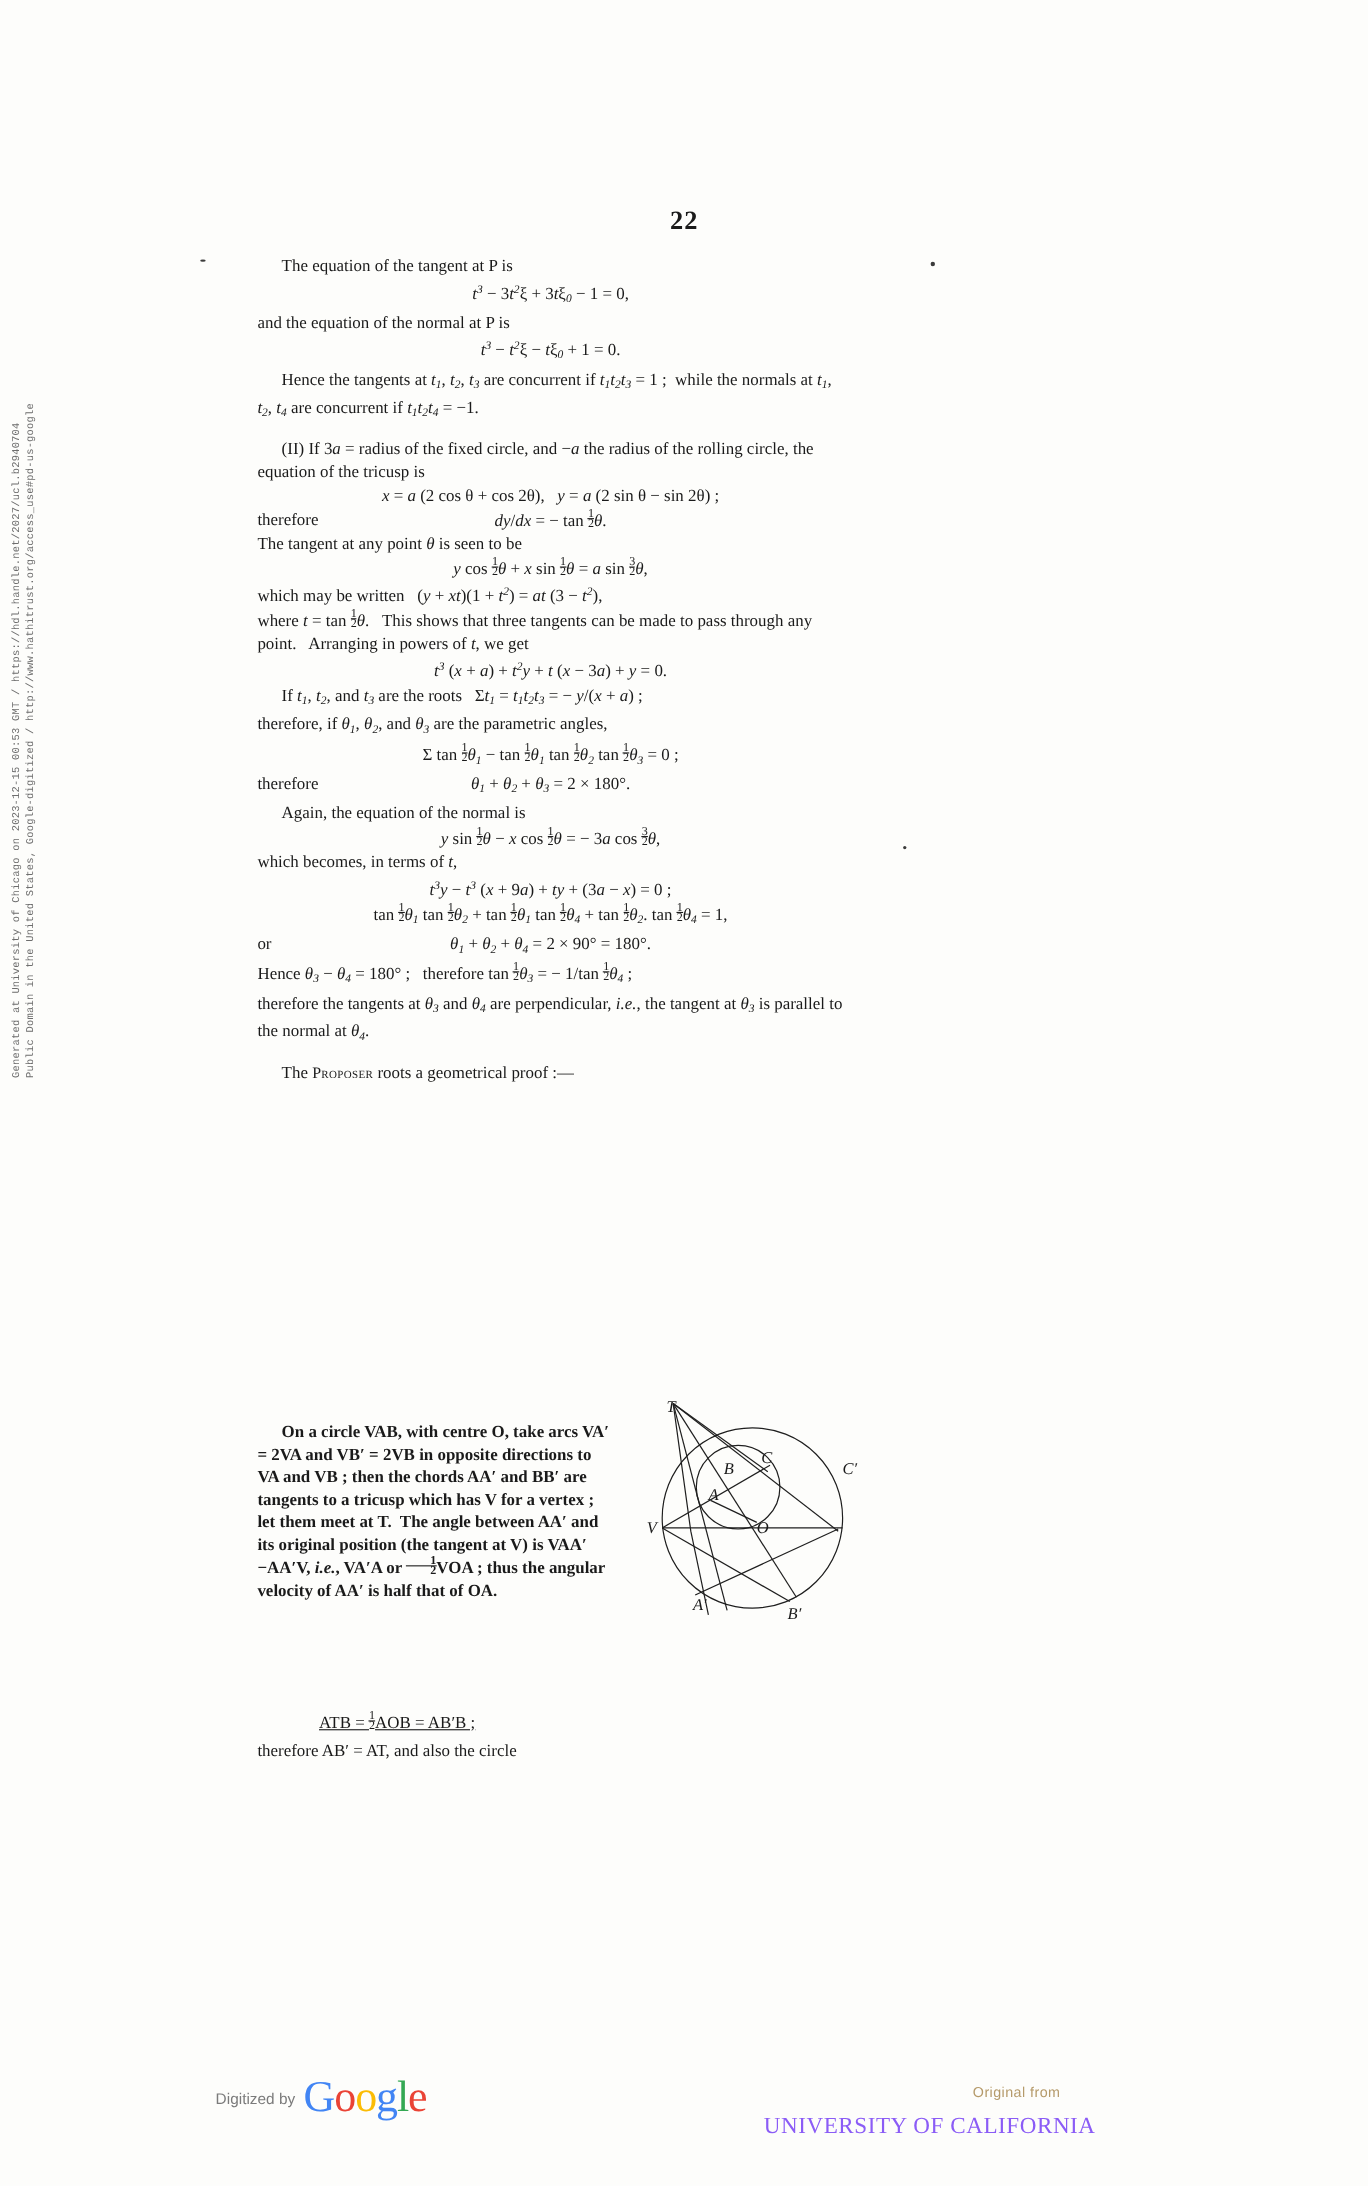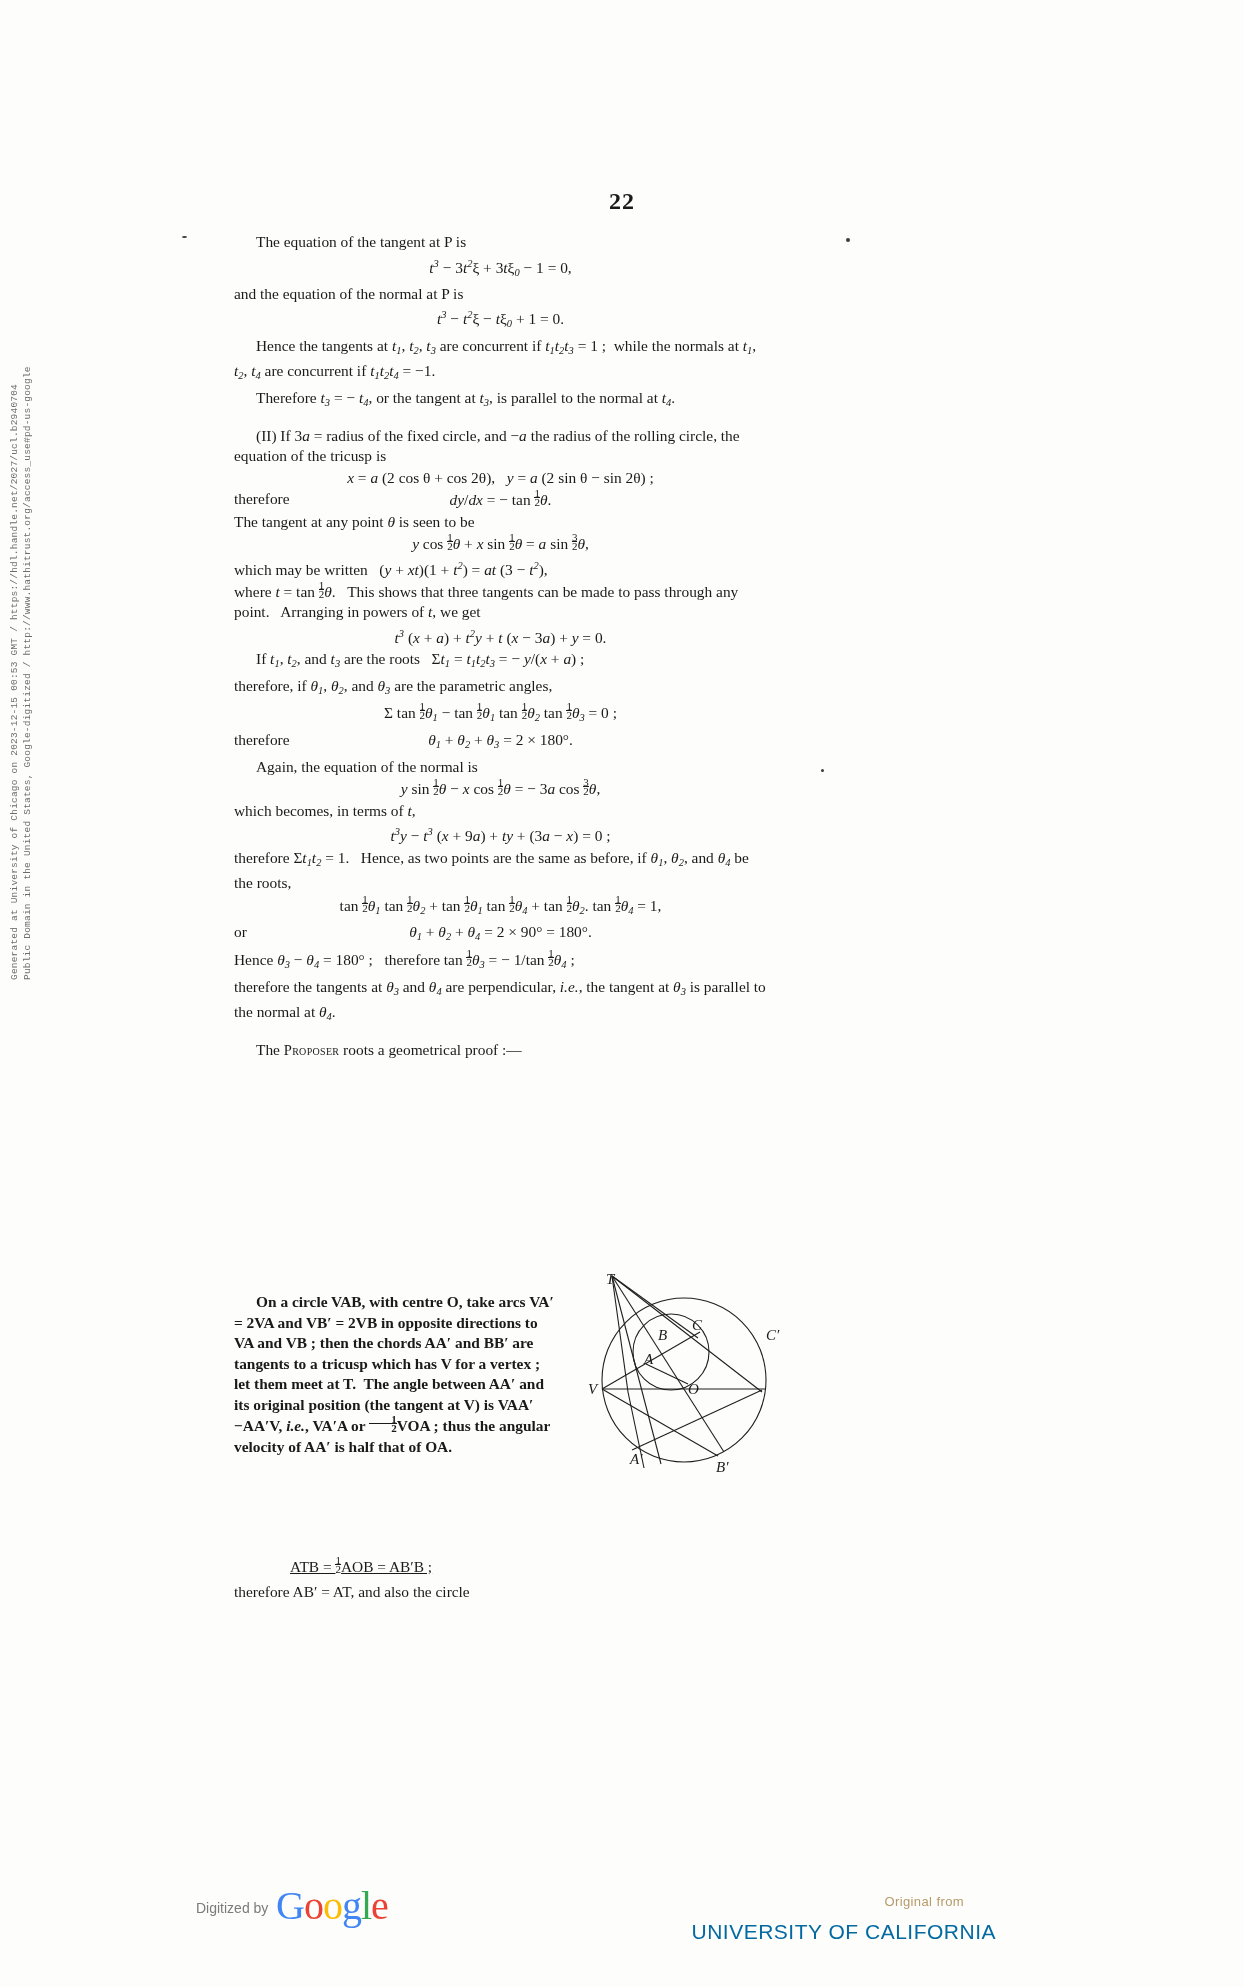--- a/index.html
+++ b/index.html
@@ -175,23 +175,23 @@
     text-align: right;
     font-family: "Liberation Sans", sans-serif;
     font-size: 13px;
     color: #b59a6a;
     letter-spacing: .4px;
   }
   #orig-univ {
     position: absolute;
     right: 28px; top: 44px;
     text-align: right;
-    font-family: Liberation Sans, sans-serif;
+    font-family: Liberation Serif, serif;
     font-size: 21px;
-    color: #0369a1;
+    color: #8b5cf6;
     letter-spacing: .5px;
   }
 </style>
 </head>
 <body>
 
 <div id="scan">
 
   <div id="left-stamp">
     <div>Generated at University of Chicago on 2023-12-15 00:53 GMT  /  https://hdl.handle.net/2027/ucl.b2940704</div>
@@ -214,23 +214,20 @@
     </p>
     <p class="noindent">
       and the equation of the normal at P is
     </p>
     <p class="eq">
       <i>t</i><sup>3</sup> − <i>t</i><sup>2</sup>ξ − <i>t</i>ξ<sub>0</sub> + 1 = 0.
     </p>
     <p class="para">
       Hence the tangents at <i>t</i><sub>1</sub>, <i>t</i><sub>2</sub>, <i>t</i><sub>3</sub> are concurrent if <i>t</i><sub>1</sub><i>t</i><sub>2</sub><i>t</i><sub>3</sub> = 1 ;&nbsp; while the normals at <i>t</i><sub>1</sub>, <i>t</i><sub>2</sub>, <i>t</i><sub>4</sub> are concurrent if <i>t</i><sub>1</sub><i>t</i><sub>2</sub><i>t</i><sub>4</sub> = −1.
     </p>
-    <p class="para">
-      Therefore <i>t</i><sub>3</sub> = − <i>t</i><sub>4</sub>, or the tangent at <i>t</i><sub>3</sub>, is parallel to the normal at <i>t</i><sub>4</sub>.
-    </p>
 
     <p class="para spaced">
       (II) If 3<i>a</i> = radius of the fixed circle, and −<i>a</i> the radius of the rolling circle, the equation of the tricusp is
     </p>
     <p class="eq">
       <i>x</i> = <i>a</i> (2 cos θ + cos 2θ),&nbsp;&nbsp; <i>y</i> = <i>a</i> (2 sin θ − sin 2θ) ;
     </p>
     <p class="eq-left">
       <span class="lab">therefore</span>
       <span class="body"><i>dy</i>/<i>dx</i> = − tan <span class="frac"><span class="n">1</span><span class="d">2</span></span><i>θ</i>.</span>
@@ -267,23 +264,20 @@
       Again, the equation of the normal is
     </p>
     <p class="eq">
       <i>y</i> sin <span class="frac"><span class="n">1</span><span class="d">2</span></span><i>θ</i> − <i>x</i> cos <span class="frac"><span class="n">1</span><span class="d">2</span></span><i>θ</i> = − 3<i>a</i> cos <span class="frac"><span class="n">3</span><span class="d">2</span></span><i>θ</i>,
     </p>
     <p class="noindent">
       which becomes, in terms of <i>t</i>,
     </p>
     <p class="eq">
       <i>t</i><sup>3</sup><i>y</i> − <i>t</i><sup>3</sup> (<i>x</i> + 9<i>a</i>) + <i>ty</i> + (3<i>a</i> − <i>x</i>) = 0 ;
-    </p>
-    <p class="noindent">
-      therefore Σ<i>t</i><sub>1</sub><i>t</i><sub>2</sub> = 1.&nbsp;&nbsp; Hence, as two points are the same as before, if <i>θ</i><sub>1</sub>, <i>θ</i><sub>2</sub>, and <i>θ</i><sub>4</sub> be the roots,
     </p>
     <p class="eq">
       tan <span class="frac"><span class="n">1</span><span class="d">2</span></span><i>θ</i><sub>1</sub> tan <span class="frac"><span class="n">1</span><span class="d">2</span></span><i>θ</i><sub>2</sub> + tan <span class="frac"><span class="n">1</span><span class="d">2</span></span><i>θ</i><sub>1</sub> tan <span class="frac"><span class="n">1</span><span class="d">2</span></span><i>θ</i><sub>4</sub> + tan <span class="frac"><span class="n">1</span><span class="d">2</span></span><i>θ</i><sub>2</sub>. tan <span class="frac"><span class="n">1</span><span class="d">2</span></span><i>θ</i><sub>4</sub> = 1,
     </p>
     <p class="eq-left">
       <span class="lab">or</span>
       <span class="body"><i>θ</i><sub>1</sub> + <i>θ</i><sub>2</sub> + <i>θ</i><sub>4</sub> = 2 × 90° = 180°.</span>
     </p>
     <p class="noindent">
       Hence <i>θ</i><sub>3</sub> − <i>θ</i><sub>4</sub> = 180° ;&nbsp;&nbsp; therefore tan <span class="frac"><span class="n">1</span><span class="d">2</span></span><i>θ</i><sub>3</sub> = − 1/tan <span class="frac"><span class="n">1</span><span class="d">2</span></span><i>θ</i><sub>4</sub> ;

